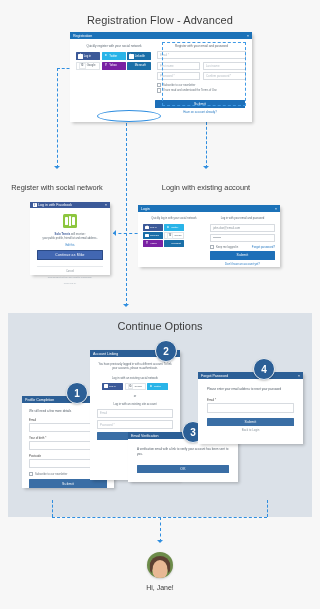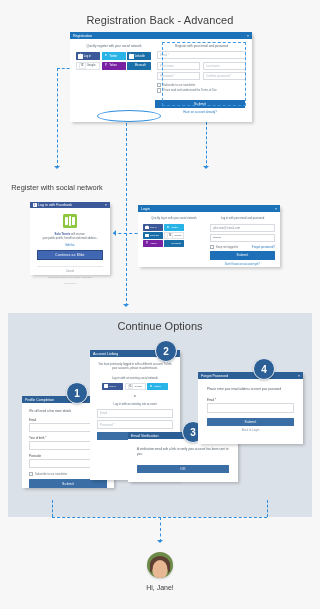--- a/index.html
+++ b/index.html
@@ -150,21 +150,21 @@
     display:flex;align-items:center;justify-content:center;gap:1.2px;
   }
   .app-icon i{width:2.6px;height:8px;background:#fff;display:block;border-radius:.4px;}
   .app-icon i:nth-child(2){height:10px;}
 </style>
 </head>
 <body>
 
 <div class="canvas">
 
-  <div class="abs flow-title">Registration Back - Advanced</div>
+  <div class="abs flow-title">Registration Flow - Advanced</div>
 
   <div class="abs adv-panel"></div>
   <div class="abs adv-title">Continue Options</div>
 
   <div class="abs vline" style="left:57px;top:68px;height:100px;"></div>
   <div class="abs hline" style="left:57px;top:68px;width:22px;"></div>
   <div class="abs arrow-r" style="left:74px;top:65px;"></div>
   <div class="abs arrow-d" style="left:54px;top:166px;"></div>
 
   <div class="abs vline" style="left:126px;top:88px;height:218px;"></div>
@@ -262,20 +262,21 @@
       <div class="btn">Submit</div>
       <div class="link">Have an account already?</div>
     </div>
   </div>
 
   <div class="abs dash-box" style="left:162px;top:42px;width:82px;height:62px;"></div>
 
   <div class="abs ellipse" style="left:97px;top:110px;width:62px;height:10px;"></div>
 
   <div class="abs stage-label" style="left:-23px;top:183px;">Register with social network</div>
+  <div class="abs stage-label" style="left:126px;top:183px;">Login with existing account</div>
 
   <div class="abs dlg" style="left:30px;top:202px;width:80px;height:73px;">
     <div class="dlg-bar fb">
       <div style="display:flex;align-items:center;gap:1.5px;">
         <span class="glyph g-fb" style="width:3.6px;height:3.6px;font-size:2.8px;">f</span>
         <span class="dlg-title">Log in with Facebook</span>
       </div>
       <div class="dlg-x">×</div>
     </div>
     <div class="dlg-body" style="padding:6px 7px;">

